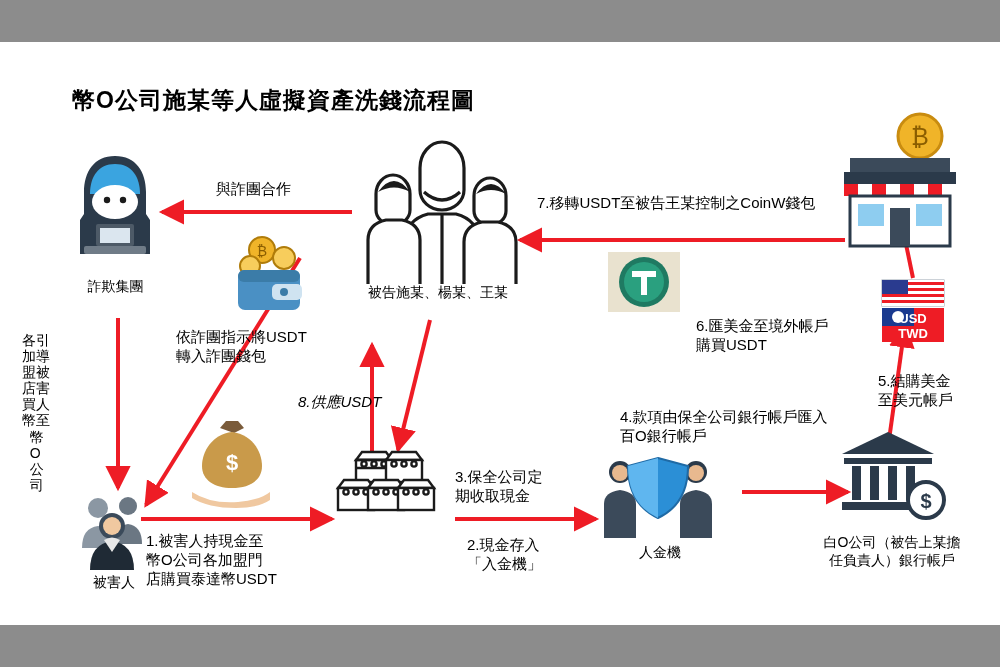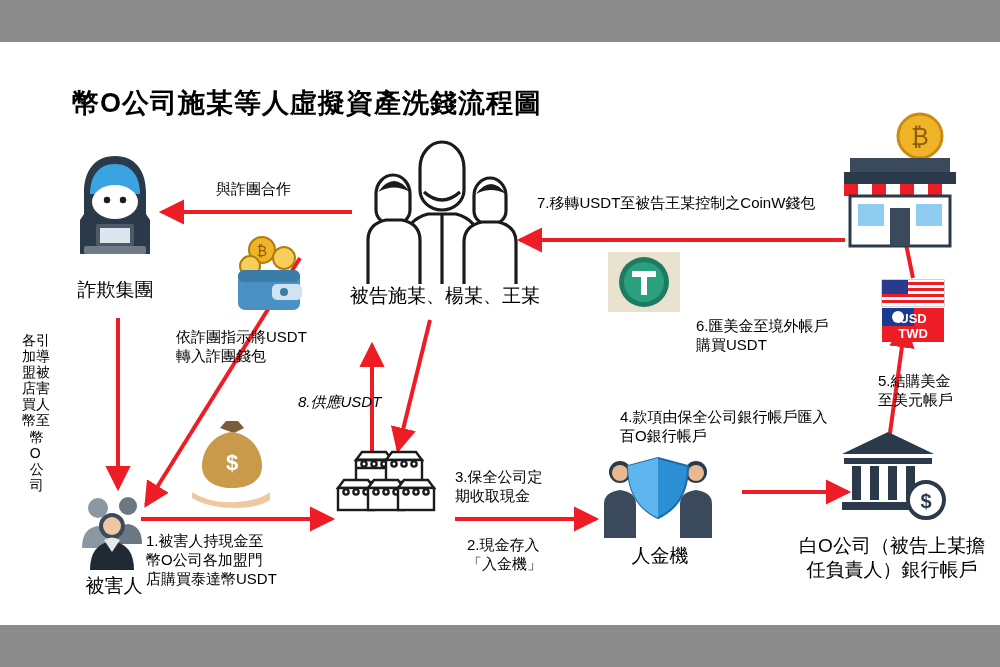--- a/index.html
+++ b/index.html
@@ -1,22 +1,22 @@
 <!DOCTYPE html>
 <html><head>
 <meta charset="utf-8">
 <style>
   html,body{margin:0;padding:0;}
   body{width:1000px;height:667px;background:#8c8c8c;font-family:"Liberation Sans",sans-serif;overflow:hidden;}
   #stage{position:relative;width:1000px;height:667px;}
   #canvas{position:absolute;left:0;top:42px;width:1000px;height:583px;background:#ffffff;}
   .lbl{position:absolute;color:#000;font-size:15px;line-height:1.25;white-space:pre;}
-  .title{position:absolute;left:72px;top:85px;font-size:27px;font-weight:bold;color:#000;letter-spacing:1px;white-space:nowrap;}
+  .title{position:absolute;left:72px;top:85px;font-size:23px;font-weight:bold;color:#000;letter-spacing:1px;white-space:nowrap;}
   .node{position:absolute;}
-  .cap{position:absolute;text-align:center;font-size:19px;line-height:1.25;color:#000;white-space:pre;}
+  .cap{position:absolute;text-align:center;font-size:14px;line-height:1.25;color:#000;white-space:pre;}
   svg{overflow:visible;}
   .arrows{position:absolute;left:0;top:0;width:1000px;height:667px;pointer-events:none;}
 </style>
 </head>
 <body>
 
 <div id="stage">
   <div id="canvas"></div>
 
   <div class="title">幣O公司施某等人虛擬資產洗錢流程圖</div>

